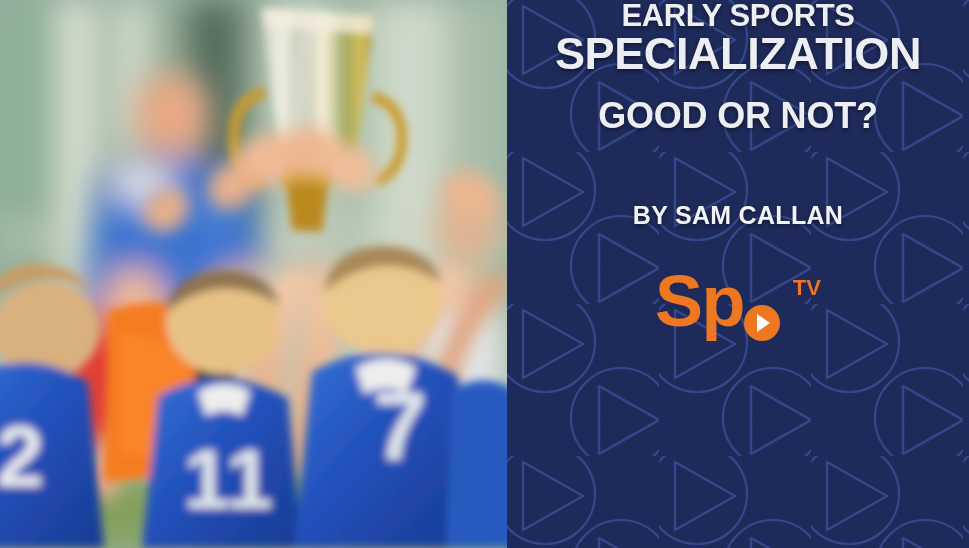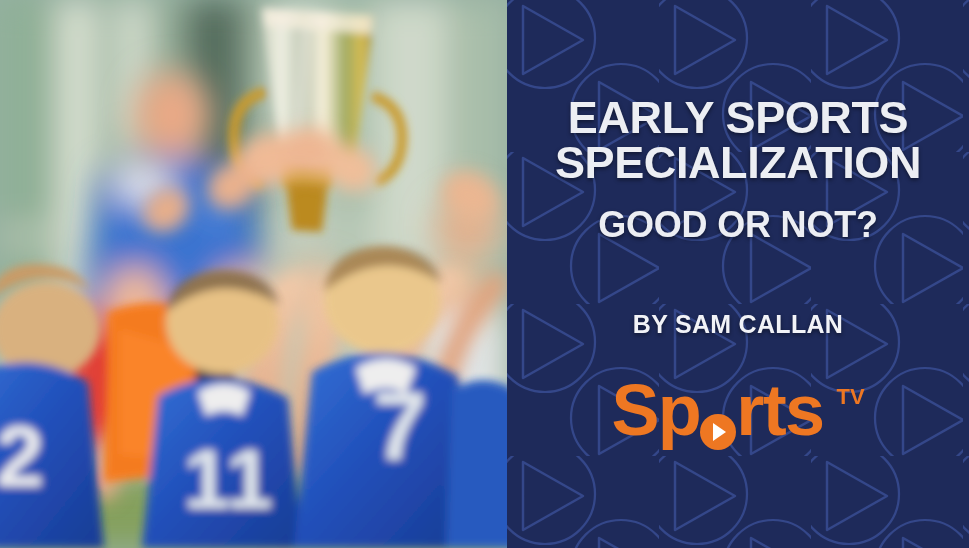--- a/index.html
+++ b/index.html
@@ -52,21 +52,21 @@
 
   .title-line {
     color:#eceef3;
     font-weight:bold;
     letter-spacing:-0.4px;
     text-align:center;
     white-space:nowrap;
     text-shadow:0 2px 4px rgba(0,0,0,.45);
     line-height:1;
   }
-  #title-1 { font-size:45px; margin-top:95px; }
+  #title-1 { font-size:31px; }
   #title-2 { font-size:45px; }
   #subtitle {
     color:#eceef3;
     font-weight:bold;
     font-size:36px;
     letter-spacing:-0.2px;
     margin-top:22px;
     white-space:nowrap;
     text-shadow:0 2px 4px rgba(0,0,0,.45);
     line-height:1;
@@ -286,20 +286,19 @@
 
       <div class="title-line" id="title-2">SPECIALIZATION</div>
 
       <div id="subtitle">GOOD OR NOT?</div>
 
       <div id="byline">BY SAM CALLAN</div>
 
       <div id="logo">
         <span class="logo-word" id="logo-sports-a">Sp</span>
         <span id="logo-play"></span>
-        <span class="logo-word" id="logo-sports-b">rts</span>
         <span id="logo-tv">TV</span>
       </div>
 
     </div>
   </div>
 
 </div>
 
 </body></html>

